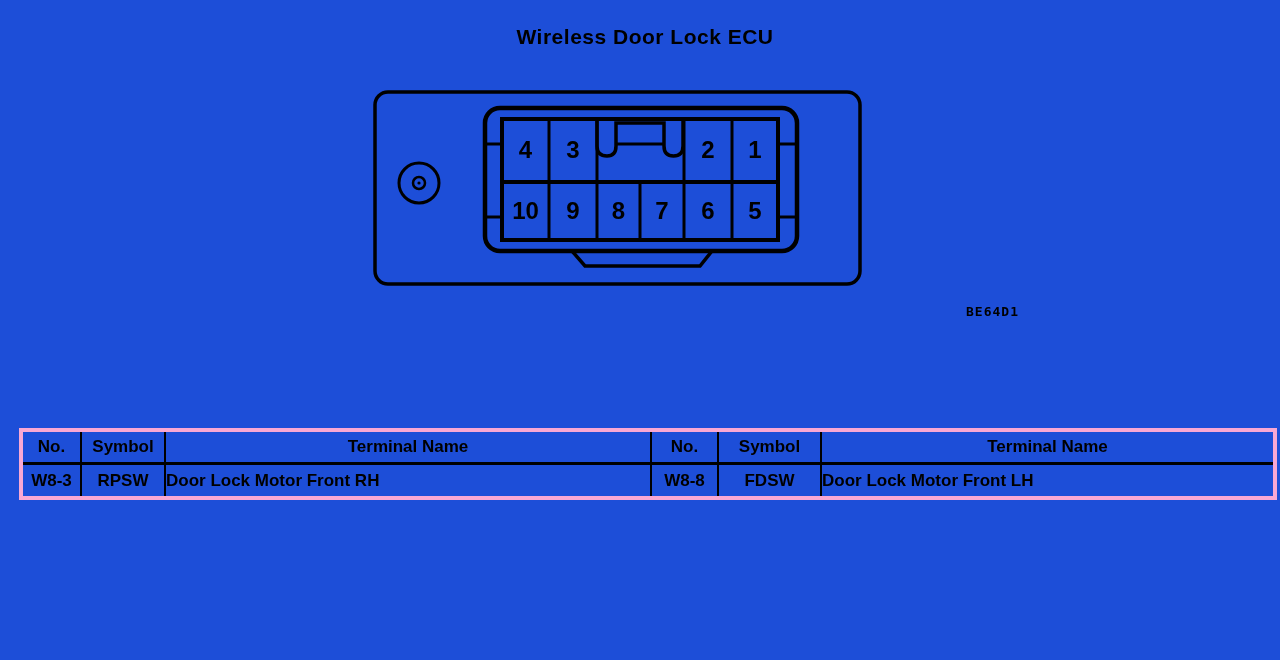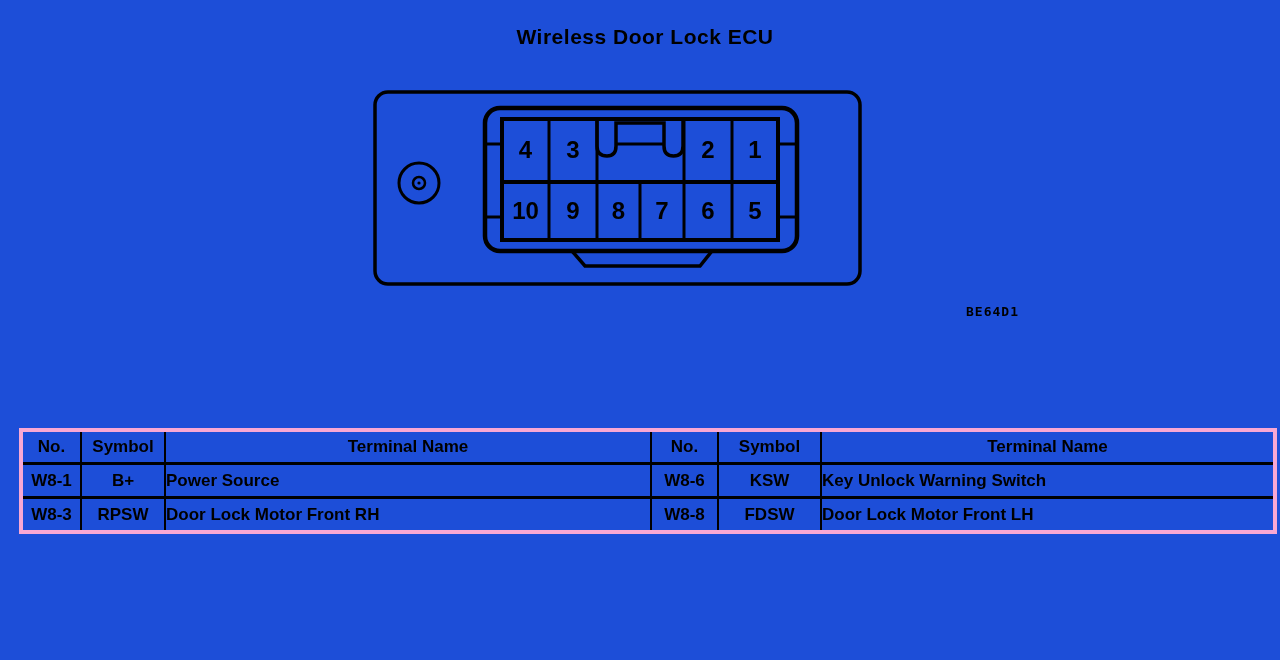--- a/index.html
+++ b/index.html
@@ -130,28 +130,20 @@
         <th>No.</th>
         <th>Symbol</th>
         <th>Terminal Name</th>
         <th class="mid">No.</th>
         <th>Symbol</th>
         <th>Terminal Name</th>
       </tr>
     </thead>
     <tbody>
       <tr>
-        <td class="c-no">W8-1</td>
-        <td class="c-sym">B+</td>
-        <td class="c-name">Power Source</td>
-        <td class="c-no mid">W8-6</td>
-        <td class="c-sym">KSW</td>
-        <td class="c-name">Key Unlock Warning Switch</td>
-      </tr>
-      <tr>
         <td class="c-no">W8-3</td>
         <td class="c-sym">RPSW</td>
         <td class="c-name">Door Lock Motor Front RH</td>
         <td class="c-no mid">W8-8</td>
         <td class="c-sym">FDSW</td>
         <td class="c-name">Door Lock Motor Front LH</td>
       </tr>
     </tbody>
   </table>
 

